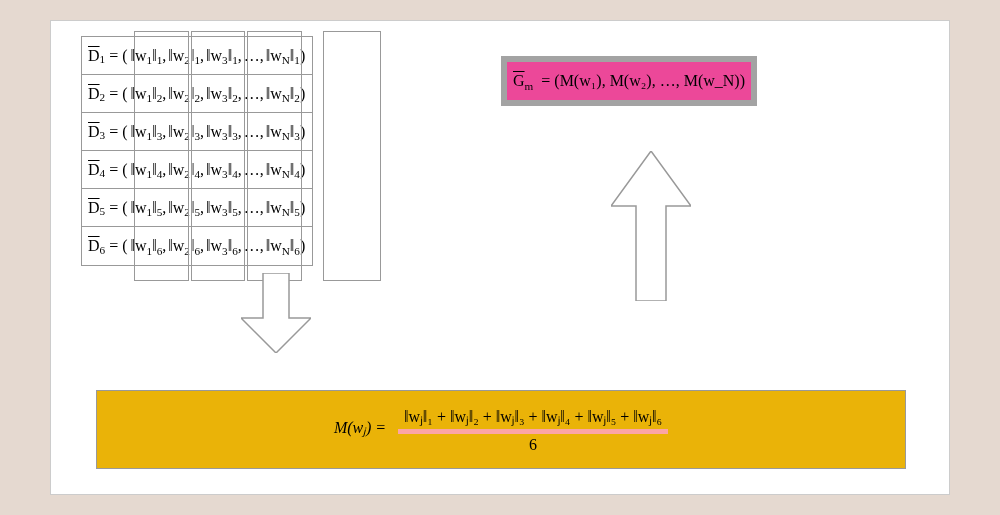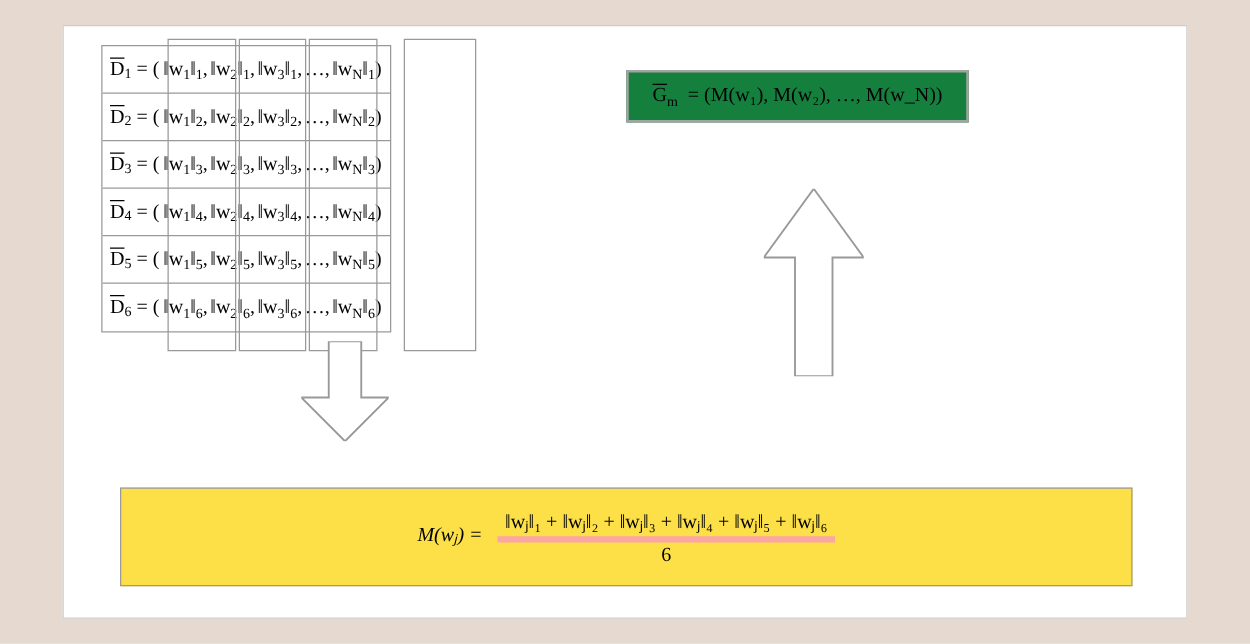--- a/index.html
+++ b/index.html
@@ -46,34 +46,34 @@
       position: absolute;
       border: 1px solid #999;
       background: transparent;
       pointer-events: none;
     }
     
     .gm-box {
       position: absolute;
       left: 450px;
       top: 35px;
-      border: 2px solid #a3a3a3;
-      padding: 10px 19px;
-      background: #15803d;
+      border: 6px solid #a3a3a3;
+      padding: 10px 6px;
+      background: #ec4899;
       white-space: nowrap;
     }
     
     .m-box {
       position: absolute;
       left: 45px;
       bottom: 25px;
       width: 810px;
       border: 1px solid #999;
       padding: 14px 10px;
-      background: #fde047;
+      background: #eab308;
       text-align: center;
     }
     .fraction {
       display: inline-block;
       vertical-align: middle;
       text-align: center;
       margin-left: 8px;
     }
     .frac-num { border-bottom: 5px solid #fca5a5; padding: 0 6px 2px 6px; display: block; }
     .frac-den { padding-top: 2px; display: block; }

